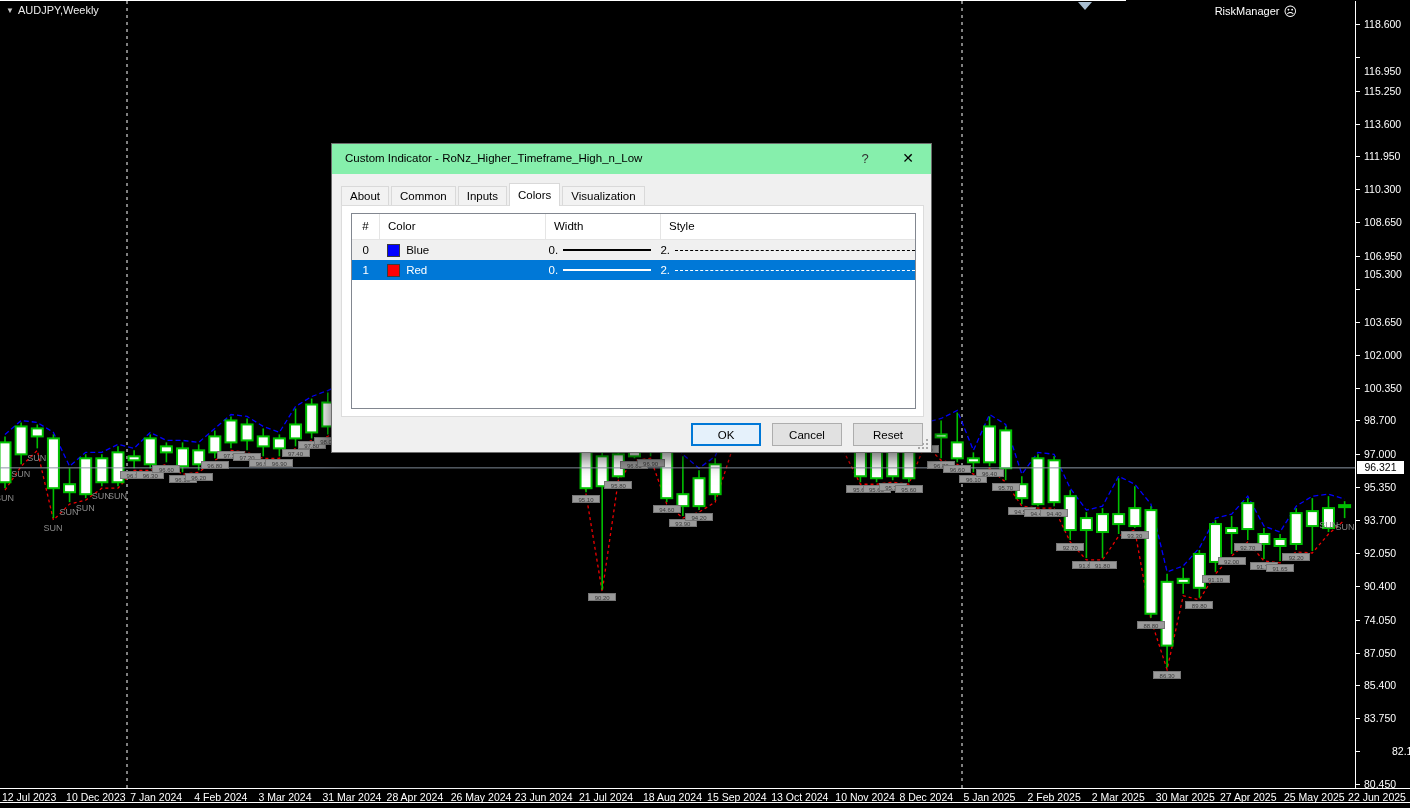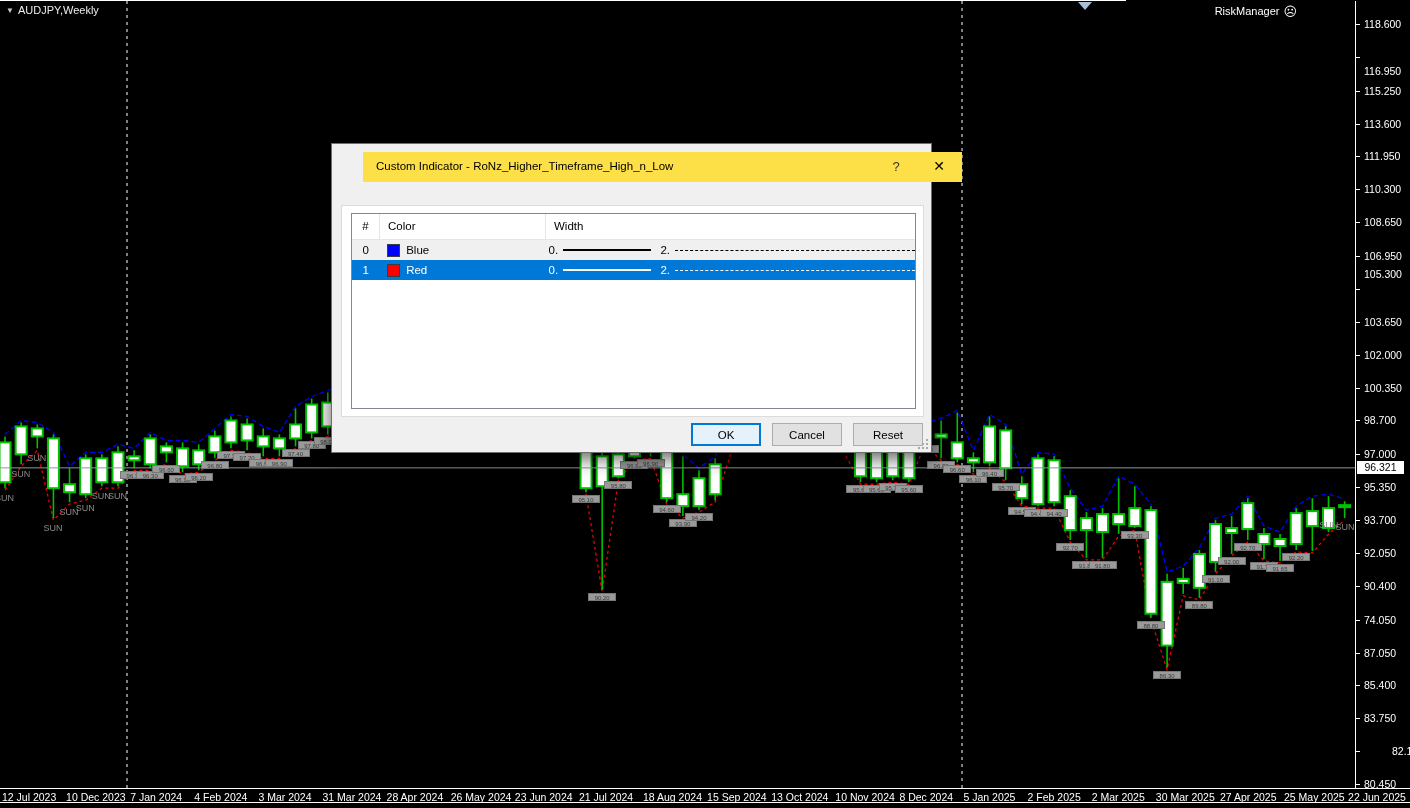--- a/index.html
+++ b/index.html
@@ -31,21 +31,21 @@
   
   #date-axis { position:absolute; left:0; top:787px; width:1410px; height:14px;
     border-top:1px solid #fff; background:#000; overflow:hidden; }
   .d-label { position:absolute; top:2px; color:#fff; font-size:10.5px; white-space:nowrap; }
   #bottom-line { position:absolute; left:0; top:801px; width:1410px; height:1px; background:#fff; }
 
   
   #dialog { position:absolute; left:331px; top:142px; width:601px; height:310px;
     background:#f0f0f0; border:1px solid #6d6d6d; box-shadow:0 5px 18px rgba(0,0,0,.65);
     font-size:11.5px; color:#000; z-index:10; }
-  #dlg-titlebar { position:absolute; left:0; top:8px; width:100%; height:30px; background:#fde047;margin-left:31px; }
+  #dlg-titlebar { position:absolute; left:0; top:0; width:100%; height:30px; background:#86efac; }
   #dlg-title { position:absolute; left:13px; top:8px; font-size:11.5px; }
   #dlg-help { position:absolute; right:56px; top:7px; width:20px; text-align:center;
     color:#333; font-size:13px; cursor:default; }
   #dlg-close { position:absolute; right:12px; top:6px; width:22px; text-align:center;
     color:#000; font-size:14px; cursor:default; }
   #tab-strip { position:absolute; left:9px; top:39px; height:23px; display:flex; align-items:flex-end; }
   .tab { height:20px; line-height:19px; padding:0 8px; background:#f2f2f2;
     border:1px solid #d9d9d9; border-bottom:none; margin-right:2px; position:relative; }
   .tab.active { height:23px; line-height:22px; background:#fff; z-index:2; }
   #tab-page { position:absolute; left:9px; top:61px; width:583px; height:212px;
@@ -395,26 +395,34 @@
       <div class="d-label" style="left: 1348.1px;">22 Jun 2025</div>
     </div>
   <div id="bottom-line"></div>
 
   <div id="dialog">
     <div id="dlg-titlebar">
       <div id="dlg-title">Custom Indicator - RoNz_Higher_Timeframe_High_n_Low</div>
       <div id="dlg-help">?</div>
       <div id="dlg-close">✕</div>
     </div>
+    <div id="tab-strip">
+        <div class="tab">About</div>
+        <div class="tab">Common</div>
+        <div class="tab">Inputs</div>
+        <div class="tab active">Colors</div>
+        <div class="tab">Visualization</div>
+      </div>
     <div id="tab-page">
       <div id="color-table">
         <div class="tbl-header">
             <div class="th col-idx">#</div>
             <div class="th col-color">Color</div>
             <div class="th col-width">Width</div>
+            <div class="th col-style">Style</div>
           </div>
         <div id="tbl-body">
             <div class="tbl-row even">
               <div class="cell col-idx" style="justify-content: center; padding-left: 0px;">0</div>
               <div class="cell col-color">
                 <span class="swatch" style="background: rgb(0, 0, 255);"></span>
                 <span>Blue</span>
               </div>
               <div class="cell col-width">
                 <span>0.</span>

